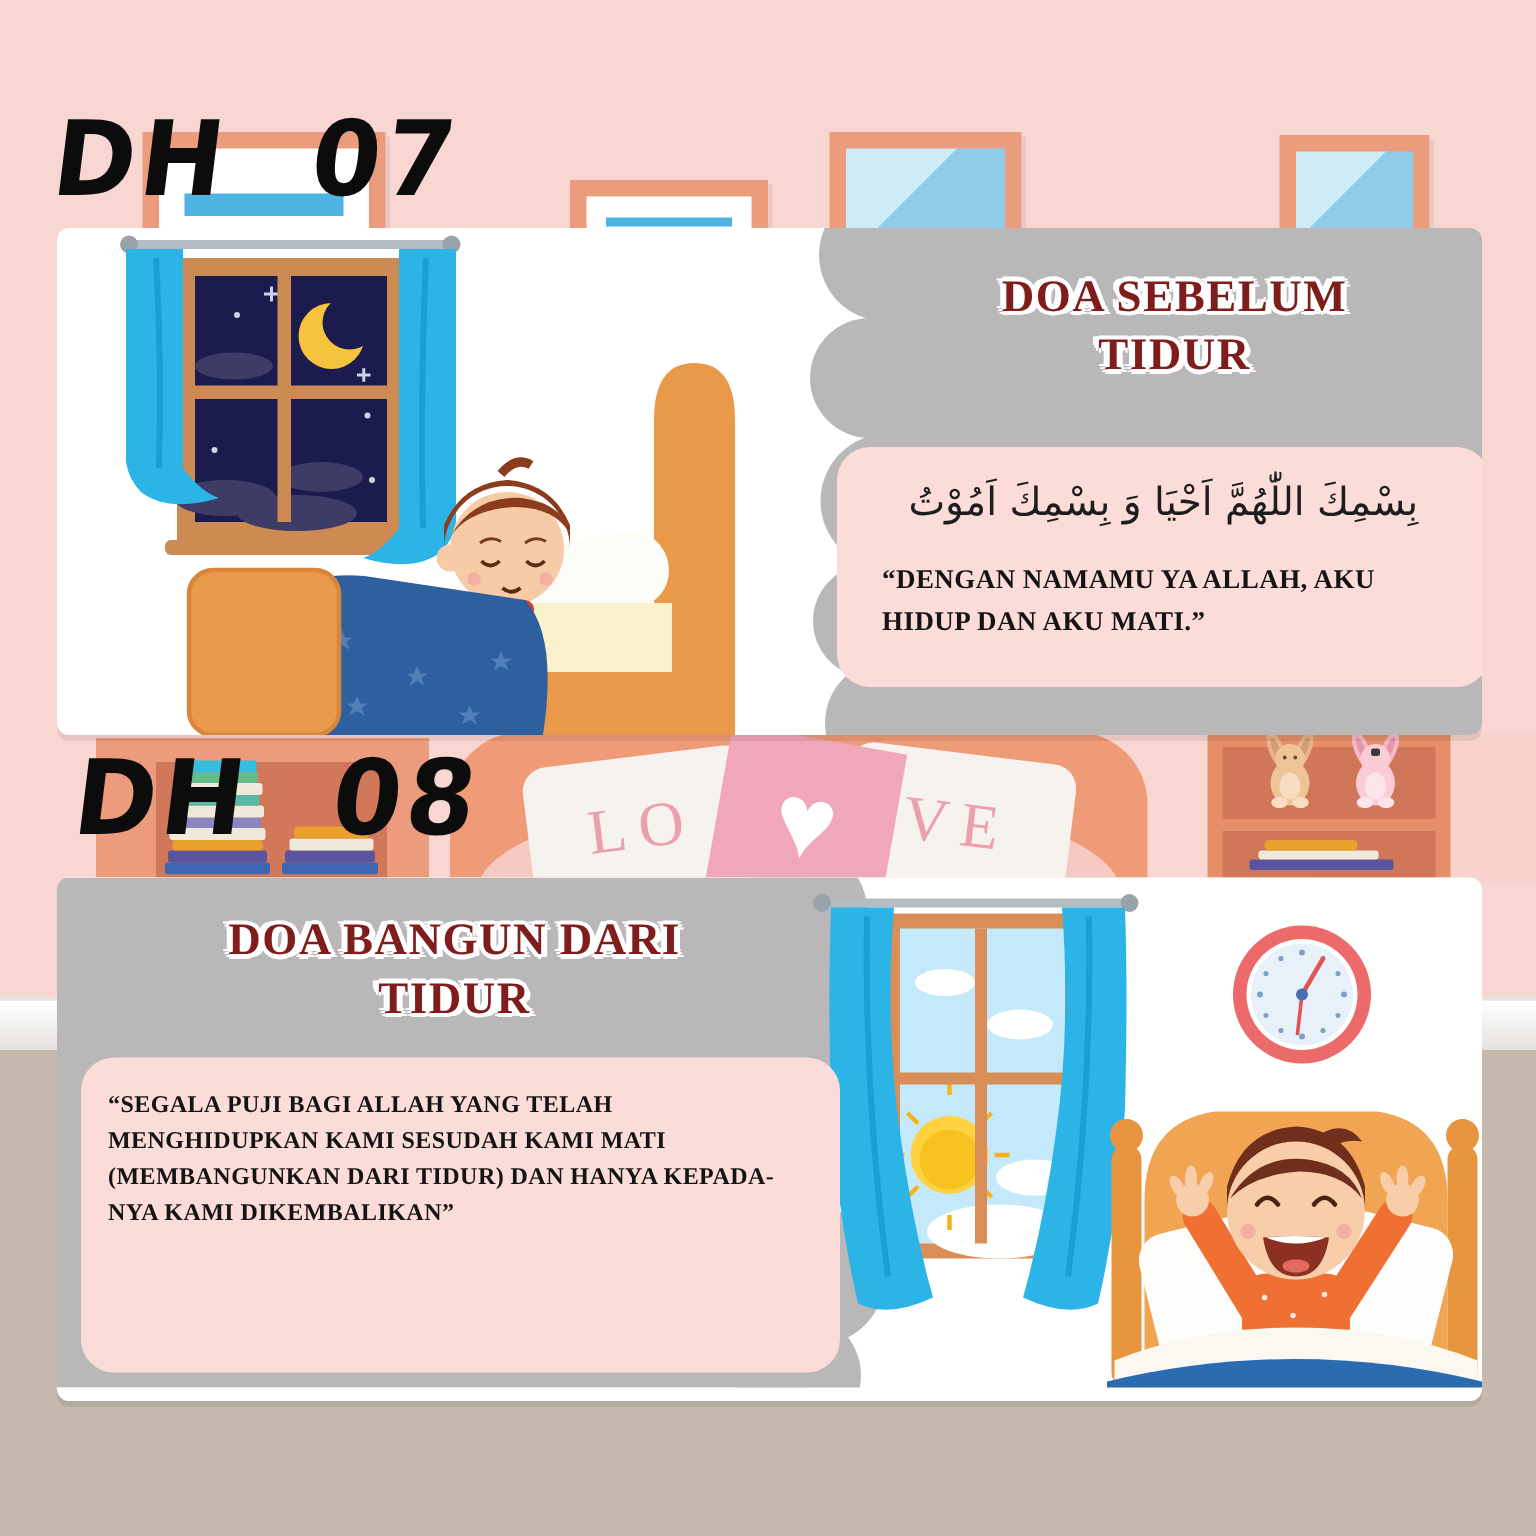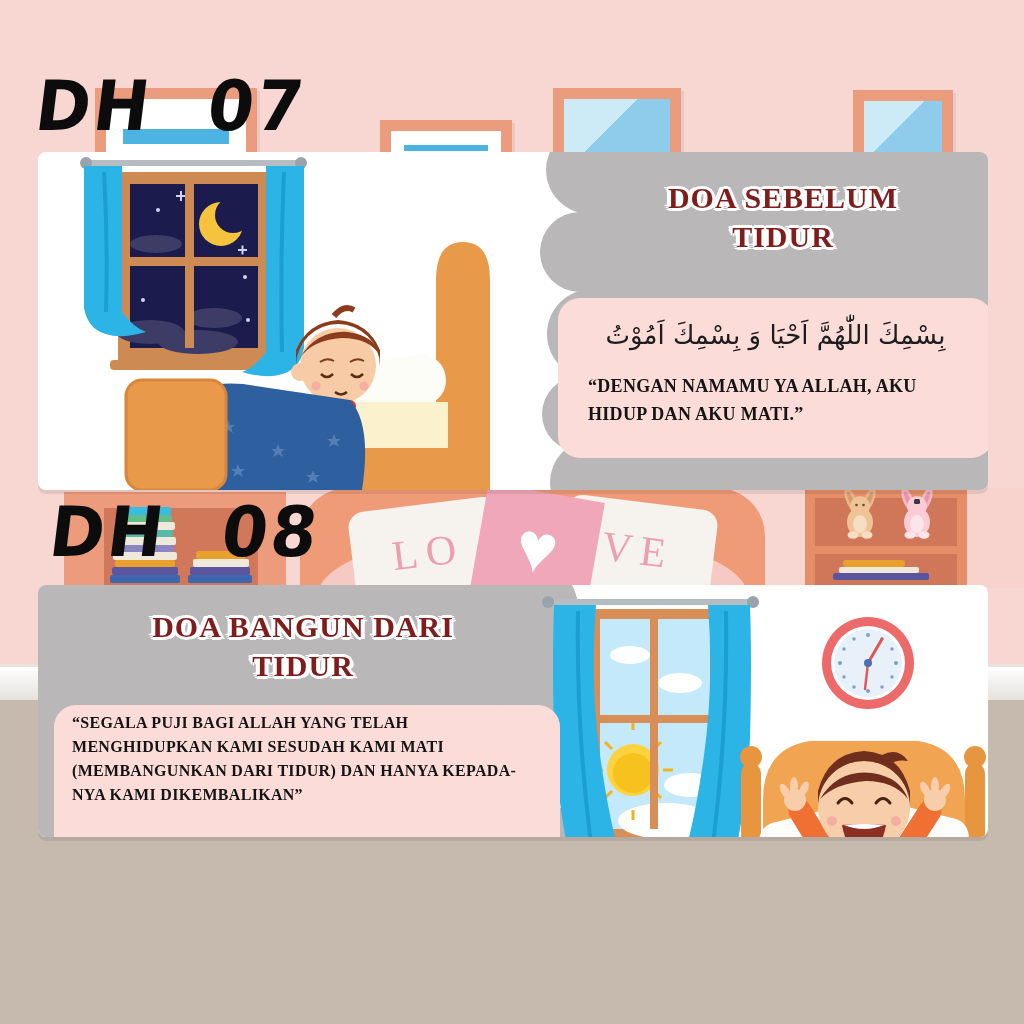--- a/index.html
+++ b/index.html
@@ -18,21 +18,21 @@
 
   
   .dh{position:absolute;font-family:"DejaVu Sans",sans-serif;font-weight:800;color:#0c0c0c;
       font-size:66px;letter-spacing:3px;word-spacing:30px;transform:skewX(-7deg) scaleY(1.05);
       z-index:6;line-height:1;}
 
   
   .card{position:absolute;left:38px;width:950px;background:#ffffff;border-radius:8px;
         overflow:hidden;z-index:4;box-shadow:0 4px 0 rgba(0,0,0,.08);}
   .card1{top:152px;height:338px;}
-  .card2{top:585px;height:252px;}
+  .card2{top:585px;height:349px;}
   .scallop{position:absolute;top:0;}
   .illus{position:absolute;top:0;}
 
   .card-title{position:absolute;text-align:center;font-family:"Liberation Serif",serif;
       font-weight:700;color:#7f1d1d;font-size:30px;line-height:1.3;letter-spacing:1px;
       text-shadow:3px 0 0 #fff,-3px 0 0 #fff,0 3px 0 #fff,0 -3px 0 #fff,
                   2px 2px 0 #fff,-2px -2px 0 #fff,2px -2px 0 #fff,-2px 2px 0 #fff,
                   4px 2px 0 #fff,-4px -2px 0 #fff;}
   .t1{left:535px;top:26px;width:420px;}
   .t1 .tw{width:300px;margin:0 auto;}
@@ -44,21 +44,21 @@
   .p2{left:16px;top:120px;width:506px;height:210px;}
 
   .arabic{font-family:"DejaVu Sans",sans-serif;direction:rtl;text-align:center;
           color:#1d1d1d;line-height:1.8;}
   .p1 .arabic{font-size:26px;margin-top:14px;padding:0 14px;}
   .p2 .arabic{font-size:24px;margin-top:8px;padding:0 14px;line-height:1.65;}
 
   .trans{font-family:"Liberation Serif",serif;font-weight:700;text-align:left;
          color:#141414;letter-spacing:.3px;}
   .p1 .trans{font-size:18px;margin-top:14px;padding:0 30px;line-height:1.55;}
-  .p2 .trans{font-size:16px;margin-top:6px;padding:0 18px;line-height:1.5;}
+  .p2 .trans{font-size:16px;margin-top:20px;padding:0 18px;line-height:1.5;}
 
   
   .shelf-left{position:absolute;left:64px;top:492px;width:222px;height:93px;
               background:#ec9b7c;z-index:1;}
   .shelf-left .cavity{position:absolute;left:40px;right:28px;top:16px;bottom:0;background:#d1785a;}
   .shelf-left svg{position:absolute;left:44px;bottom:2px;}
 
   .headboard{position:absolute;left:300px;top:488px;width:465px;height:97px;
              background:#ef9b77;border-radius:48px 48px 0 0;overflow:hidden;z-index:1;}
   .hb-glow{position:absolute;left:18px;right:18px;top:42px;height:130px;

